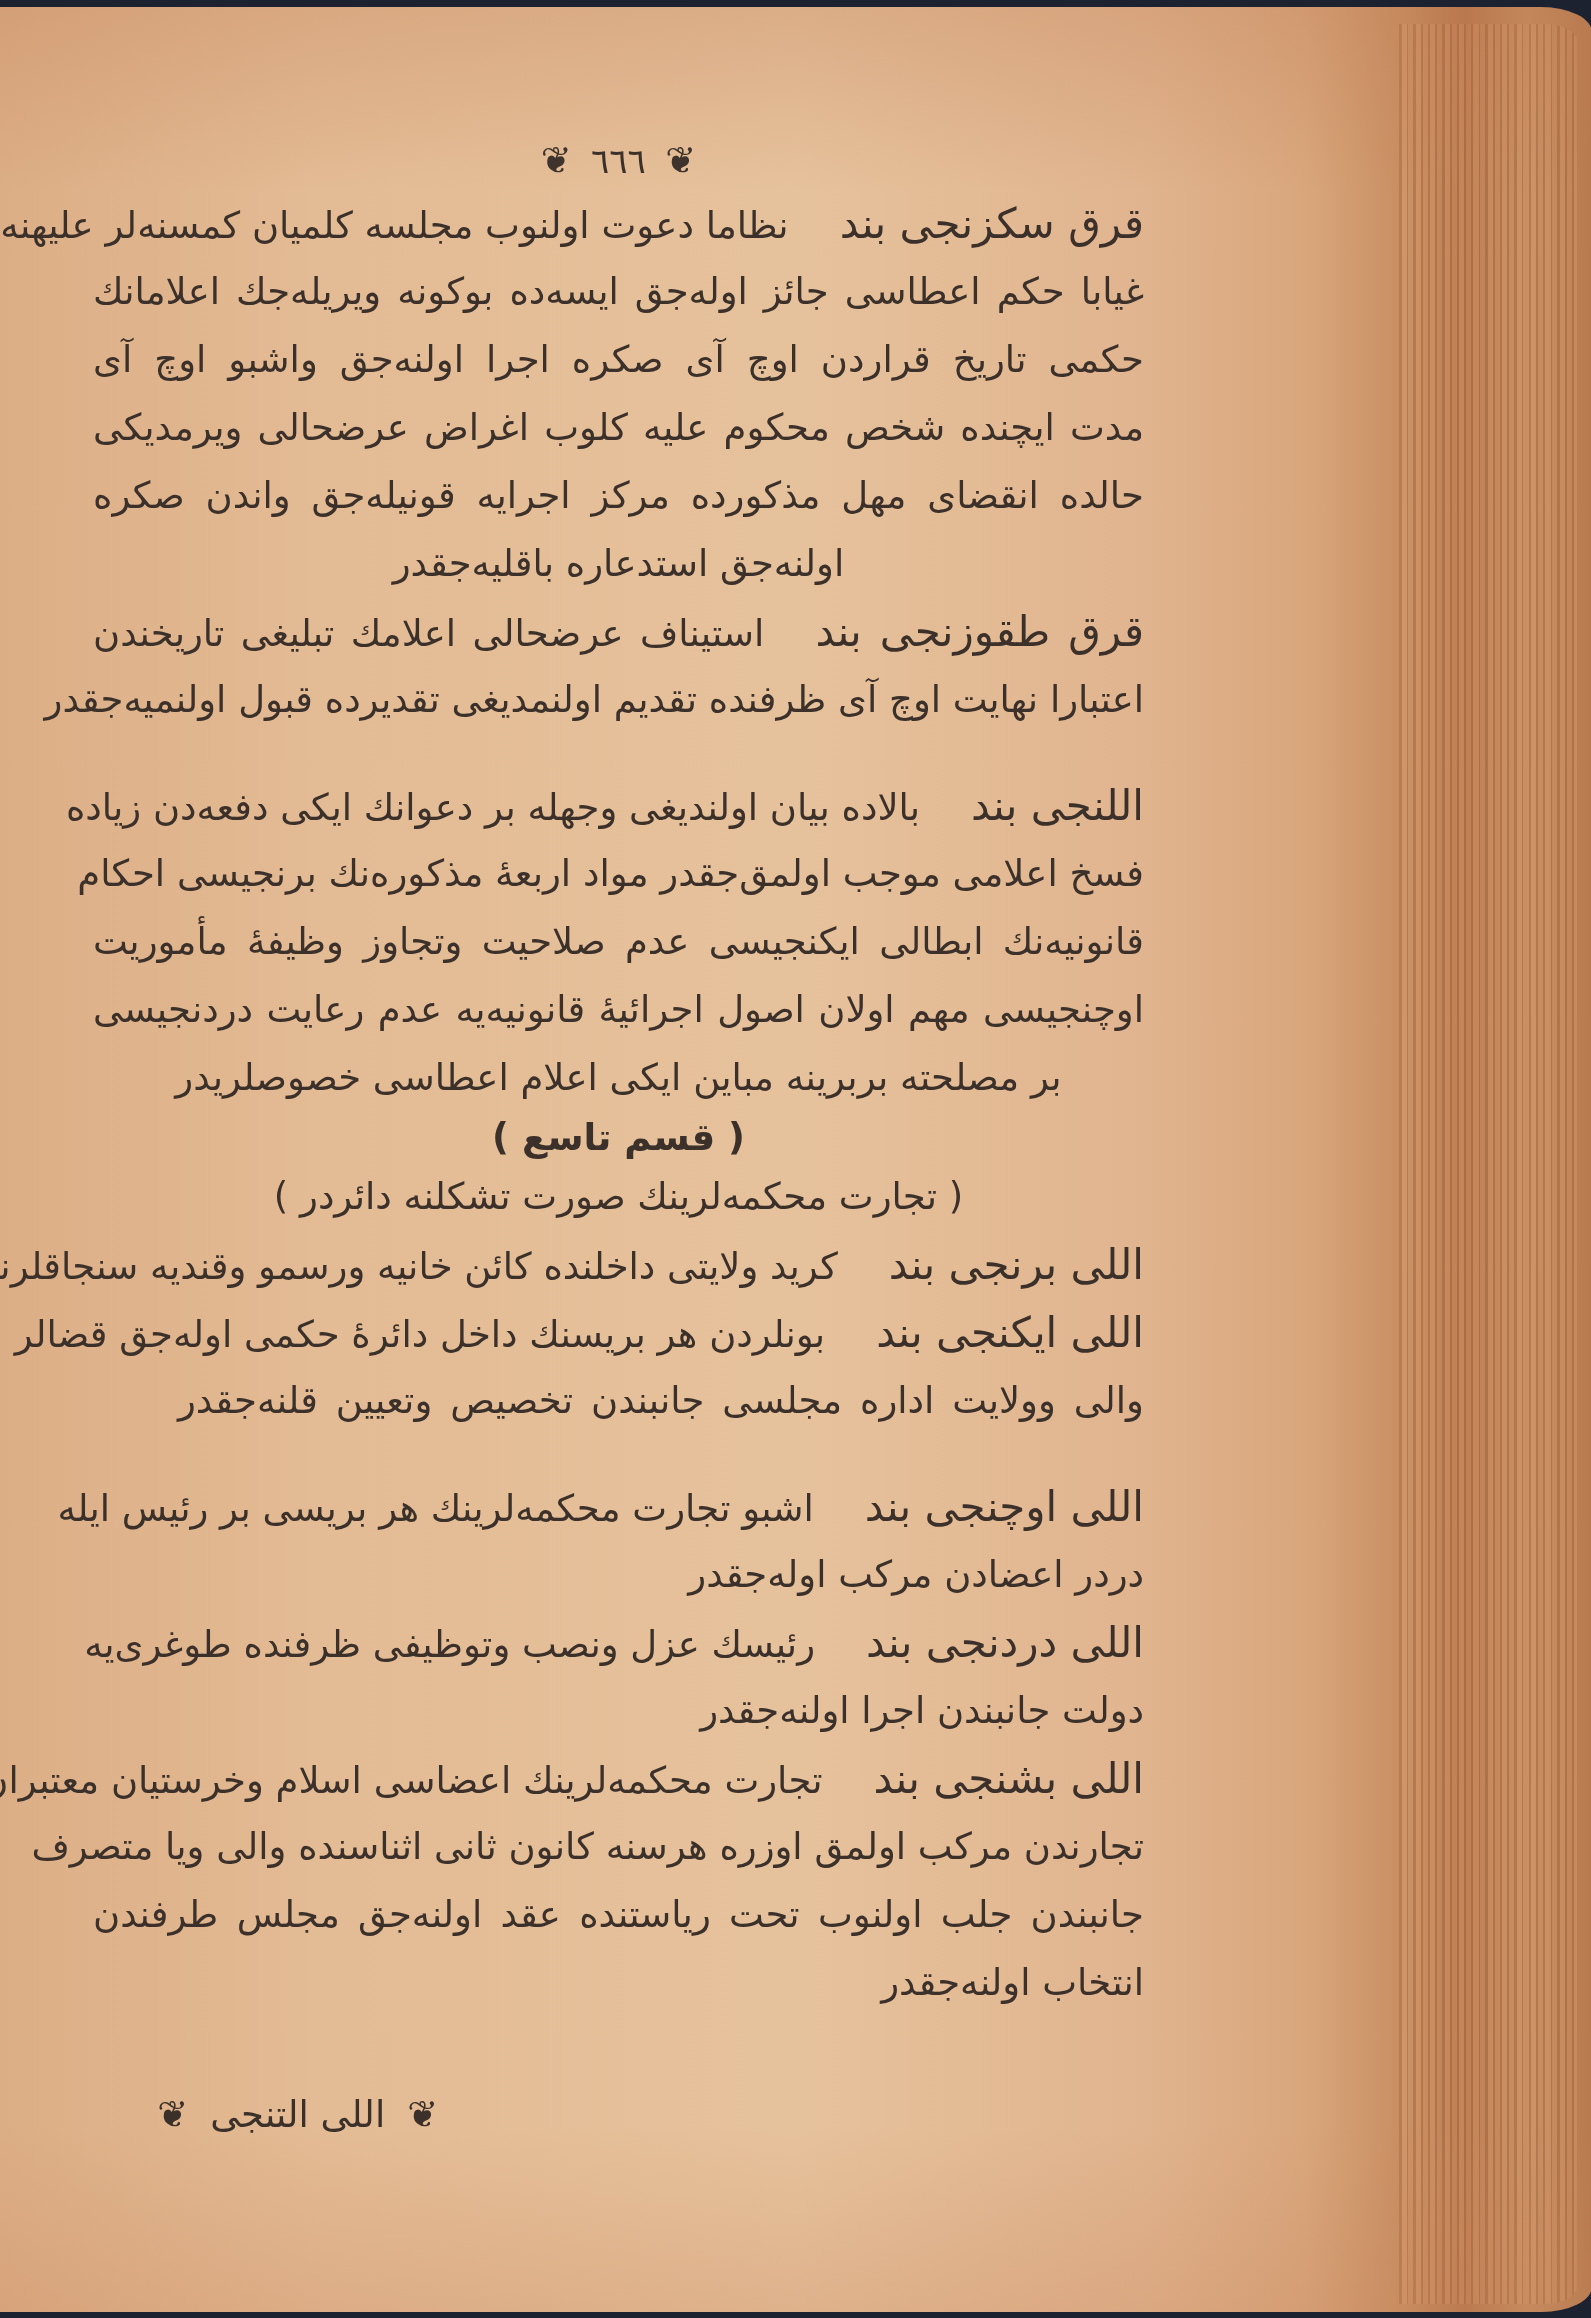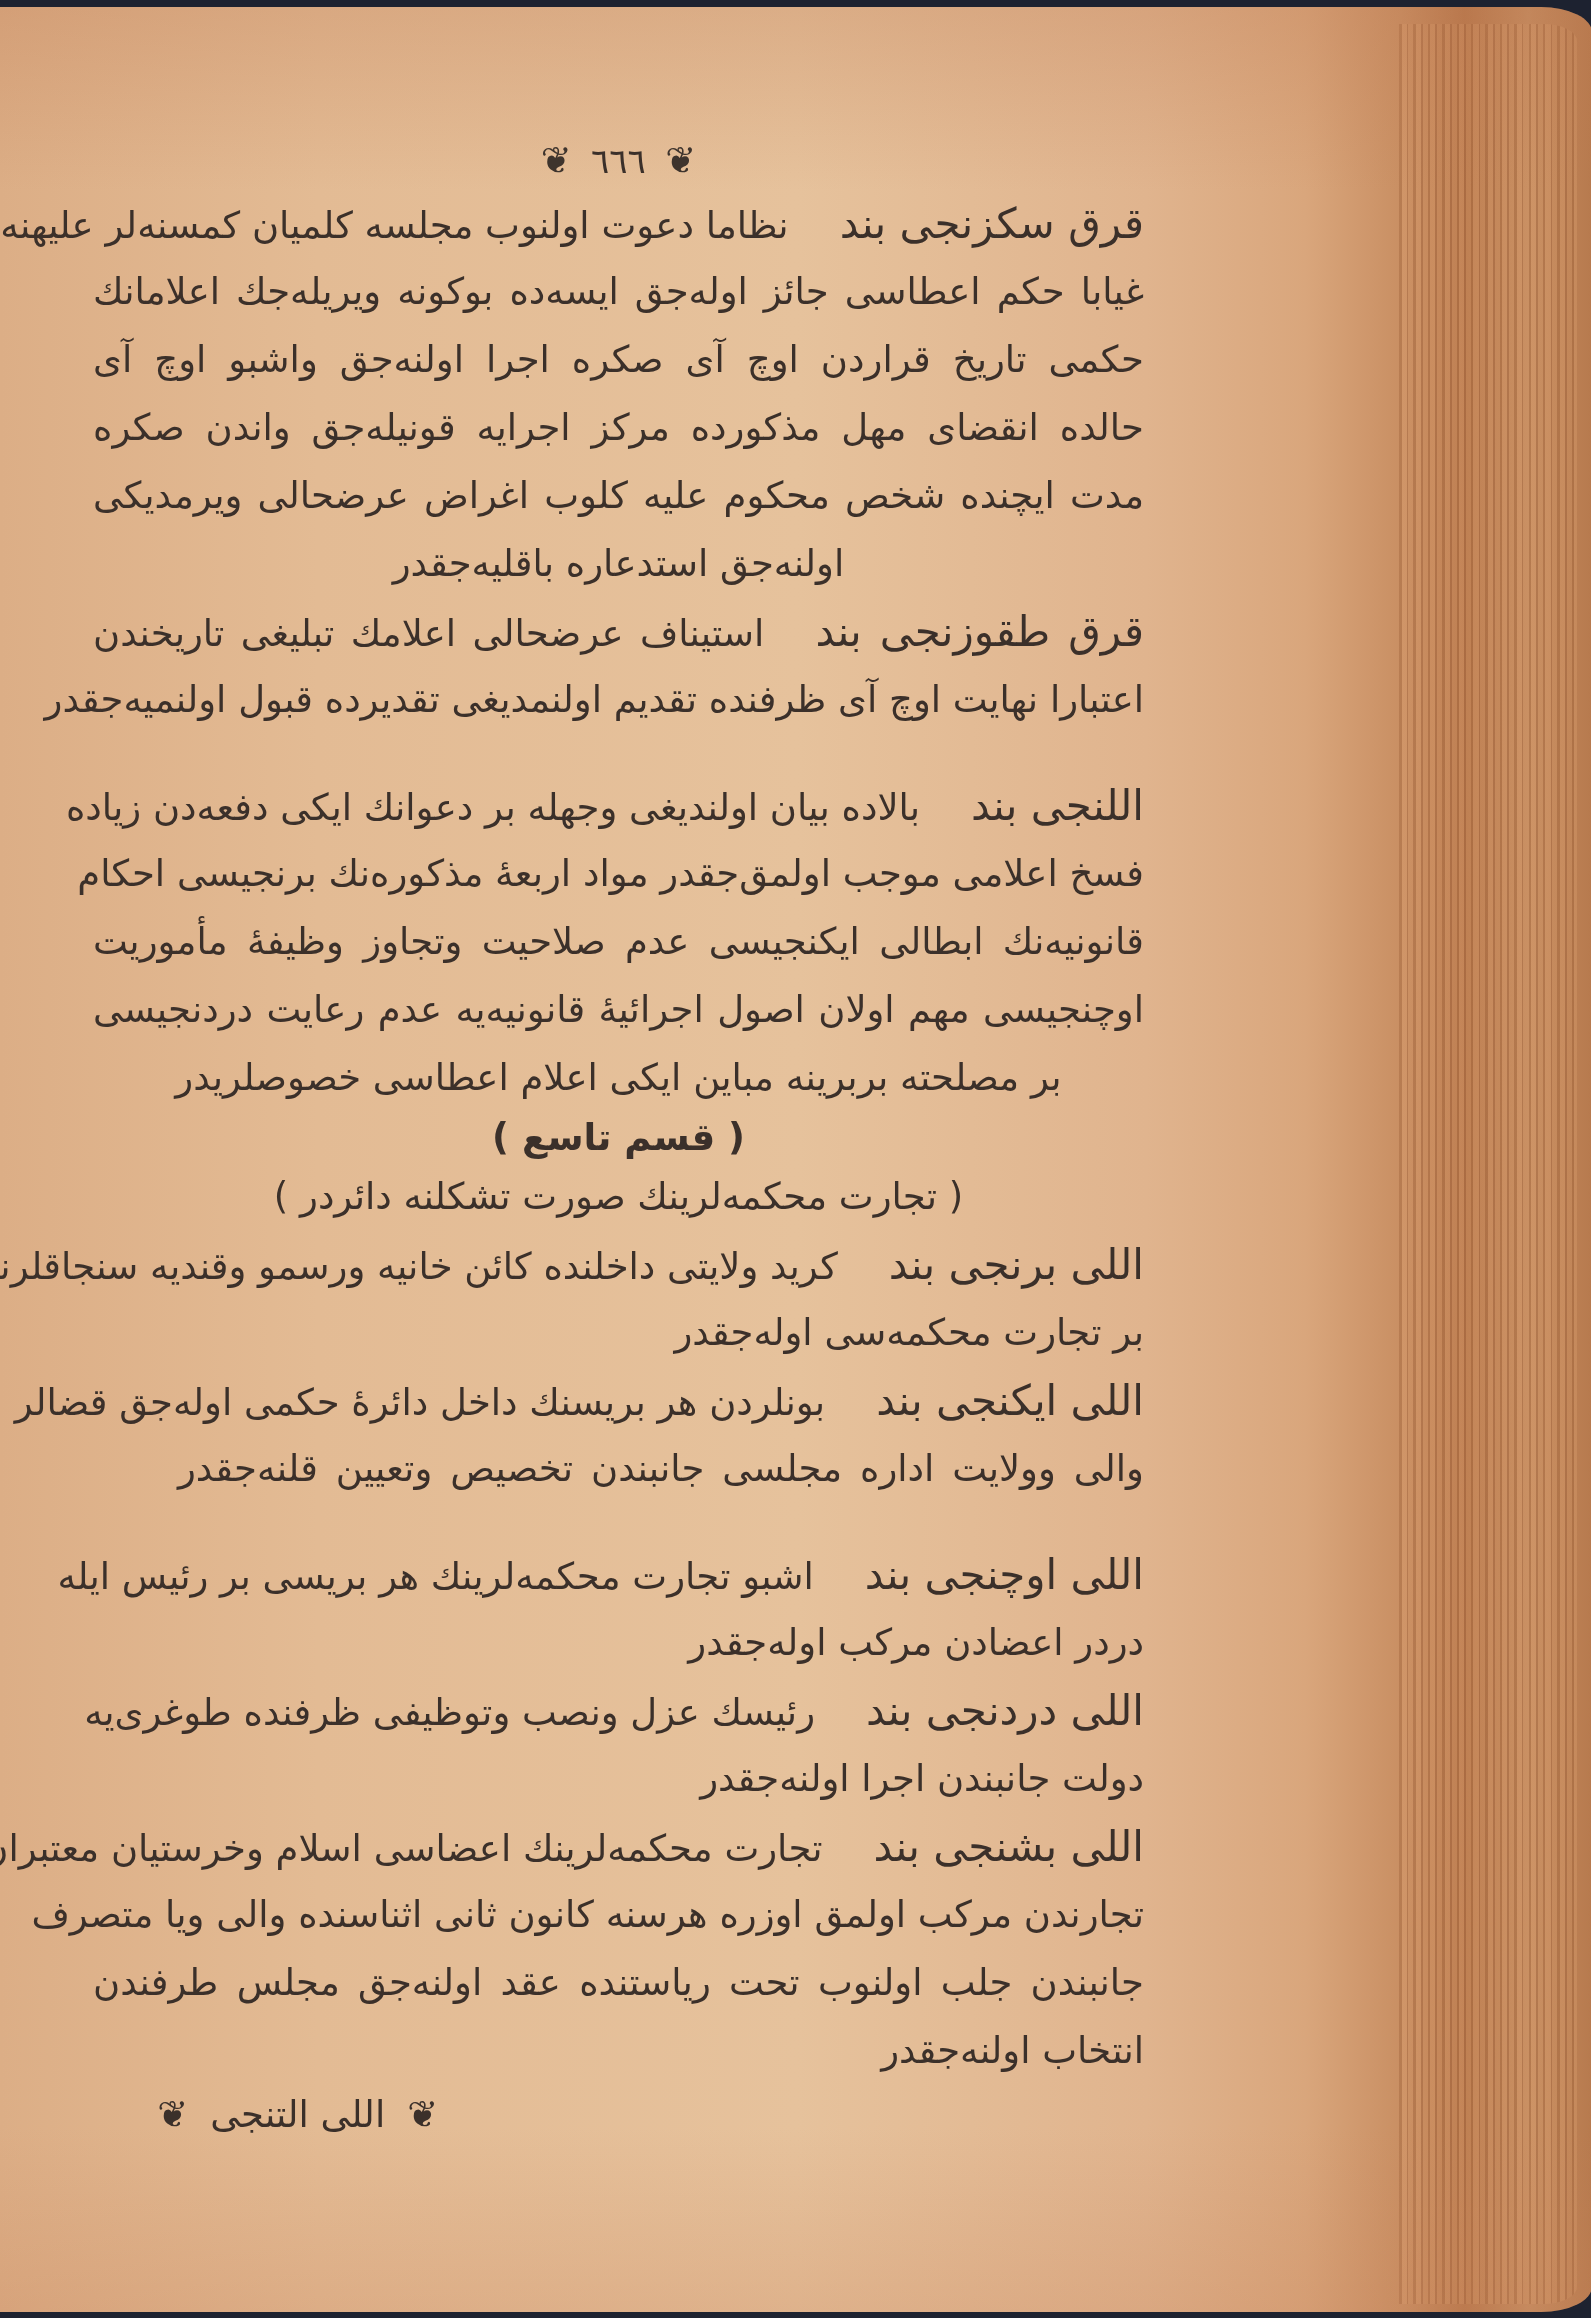--- a/index.html
+++ b/index.html
@@ -64,22 +64,22 @@
   <div class="page-number">
     <span class="orn">❦</span>
     <span>٦٦٦</span>
     <span class="orn">❦</span>
   </div>
 
   <div>
     <div class="line"><span class="label">قرق سكزنجى بند</span><span>نظاما دعوت اولنوب مجلسه كلميان كمسنه‌لر عليهنه</span></div>
     <div class="line">غيابا حكم اعطاسى جائز اوله‌جق ايسه‌ده بوكونه ويريله‌جك اعلامانك</div>
     <div class="line">حكمى تاريخ قراردن اوچ آى صكره اجرا اولنه‌جق واشبو اوچ آى</div>
+    <div class="line">مدت ايچنده شخص محكوم عليه كلوب اغراض عرضحالى ويرمديكى</div>
     <div class="line">حالده انقضاى مهل مذكورده مركز اجرايه قونيله‌جق واندن صكره</div>
-    <div class="line">مدت ايچنده شخص محكوم عليه كلوب اغراض عرضحالى ويرمديكى</div>
     <div class="line short" style="padding-right:0;text-align:center;text-align-last:center;">اولنه‌جق استدعاره باقليه‌جقدر</div>
   </div>
 
   <div>
     <div class="line"><span class="label">قرق طقوزنجى بند</span><span>استيناف عرضحالى اعلامك تبليغى تاريخندن</span></div>
     <div class="line">اعتبارا نهايت اوچ آى ظرفنده تقديم اولنمديغى تقديرده قبول اولنميه‌جقدر</div>
   </div>
 
   <div class="spacer"></div>
 
@@ -89,21 +89,20 @@
     <div class="line">قانونيه‌نك ابطالى ايكنجيسى عدم صلاحيت وتجاوز وظيفهٔ مأموريت</div>
     <div class="line">اوچنجيسى مهم اولان اصول اجرائيهٔ قانونيه‌يه عدم رعايت دردنجيسى</div>
     <div class="line short" style="text-align:center;text-align-last:center;">بر مصلحته بربرينه مباين ايكى اعلام اعطاسى خصوصلريدر</div>
   </div>
 
   <div class="line center" style="height:51px;line-height:51px;font-weight:bold;">( قسم تاسع )</div>
   <div class="line center">( تجارت محكمه‌لرينك صورت تشكلنه دائردر )</div>
 
   <div>
     <div class="line"><span class="label">اللى برنجى بند</span><span>كريد ولايتى داخلنده كائن خانيه ورسمو وقنديه سنجاقلرنده</span></div>
-    <div class="line short">بر تجارت محكمه‌سى اوله‌جقدر</div>
   </div>
 
   <div>
     <div class="line"><span class="label">اللى ايكنجى بند</span><span>بونلردن هر بريسنك داخل دائرهٔ حكمى اوله‌جق قضالر</span></div>
     <div class="line" style="padding-left:85px;">والى وولايت اداره مجلسى جانبندن تخصيص وتعيين قلنه‌جقدر</div>
   </div>
 
   <div class="spacer"></div>
 
   <div>

